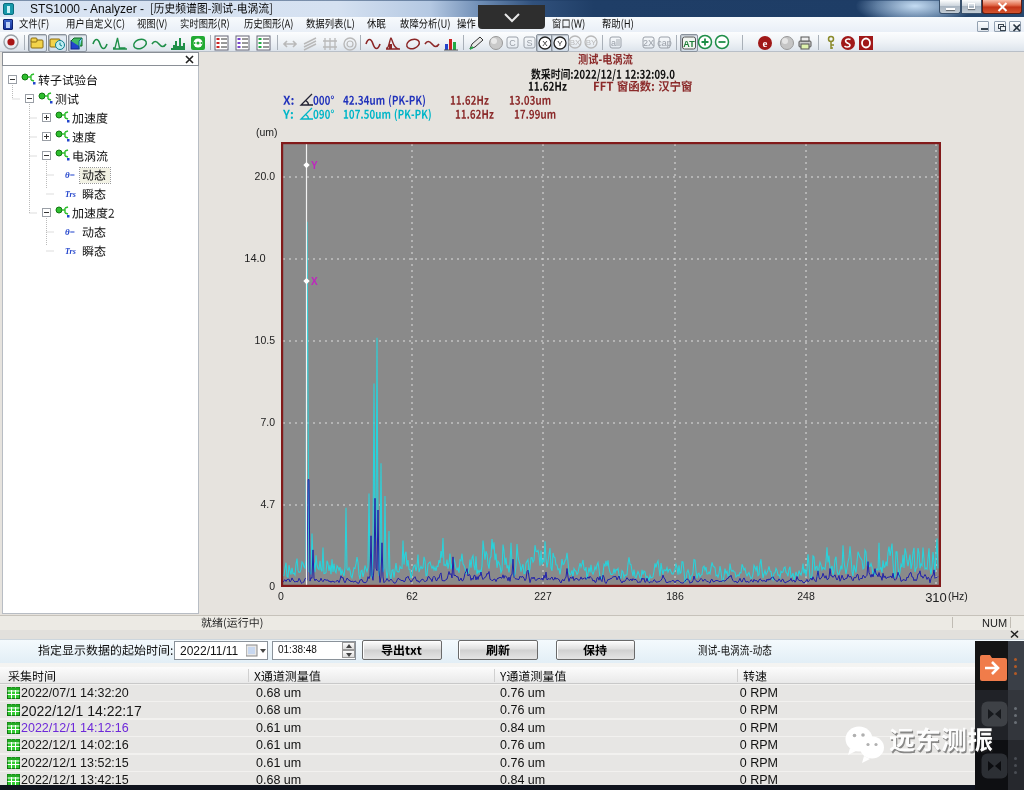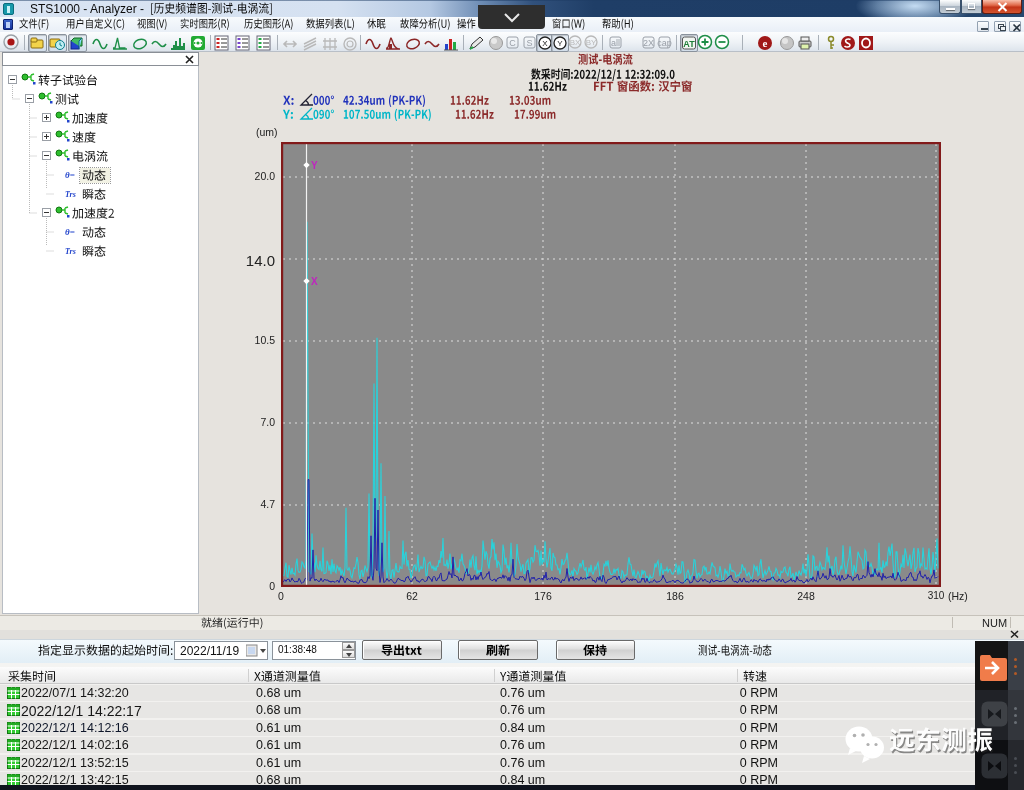--- a/index.html
+++ b/index.html
@@ -567,31 +567,31 @@
     </g>
   </svg>
 <svg class="abs" style="left:299px;top:93px" width="16" height="14">
     <path d="M13 1L2 12h12M6.5 7.5q3 1.5 3 4.5" stroke="#223" fill="none" stroke-width="1.3"></path>
   </svg>
 <svg class="abs" style="left:299px;top:107px" width="16" height="14">
     <path d="M13 1L2 12h12M6.5 7.5q3 1.5 3 4.5" stroke="#00b6c8" fill="none" stroke-width="1.3"></path>
   </svg>
 <div class="abs" style="left:256px;top:126px;font-size:10.5px;color:#222">(um)</div>
 <div class="abs" style="left:235px;top:170px;width:40px;text-align:right;font-size:10.5px;color:#222">20.0</div>
-<div class="abs" style="left:235px;top:252px;width:40px;text-align:right;font-size:15px;color:#222">14.0</div>
+<div class="abs" style="left:235px;top:252px;width:40px;text-align:center;font-size:11px;color:#222">14.0</div>
 <div class="abs" style="left:235px;top:334px;width:40px;text-align:right;font-size:10.5px;color:#222">10.5</div>
 <div class="abs" style="left:235px;top:416px;width:40px;text-align:right;font-size:10.5px;color:#222">7.0</div>
 <div class="abs" style="left:235px;top:498px;width:40px;text-align:right;font-size:10.5px;color:#222">4.7</div>
 <div class="abs" style="left:235px;top:580px;width:40px;text-align:right;font-size:10.5px;color:#222">0</div>
 <div class="abs" style="left:261px;top:590px;width:40px;text-align:center;font-size:10.5px;color:#222">0</div>
 <div class="abs" style="left:392px;top:590px;width:40px;text-align:center;font-size:10.5px;color:#222">62</div>
-<div class="abs" style="left:523px;top:590px;width:40px;text-align:center;font-size:10.5px;color:#222">176</div>
+<div class="abs" style="left:523px;top:590px;width:40px;text-align:center;font-size:10.5px;color:#222">227</div>
 <div class="abs" style="left:655px;top:590px;width:40px;text-align:center;font-size:10.5px;color:#222">186</div>
 <div class="abs" style="left:786px;top:590px;width:40px;text-align:center;font-size:10.5px;color:#222">248</div>
-<div class="abs" style="left:916px;top:590px;width:40px;text-align:center;font-size:10px;color:#222">310</div>
+<div class="abs" style="left:916px;top:590px;width:40px;text-align:center;font-size:13px;color:#222">310</div>
 <div class="abs" style="left:948px;top:590px;font-size:10.5px;color:#222">(Hz)</div>
 <svg class="abs" style="left:281px;top:142px" width="660" height="445">
     <rect x="0" y="0" width="660" height="445" fill="#8a8a8a"></rect>
     <line x1="2" y1="35" x2="658" y2="35" stroke="#dedede" stroke-width="1" stroke-dasharray="2,4"></line>
     <line x1="2" y1="117" x2="658" y2="117" stroke="#dedede" stroke-width="1" stroke-dasharray="2,4"></line>
     <line x1="2" y1="199" x2="658" y2="199" stroke="#dedede" stroke-width="1" stroke-dasharray="2,4"></line>
     <line x1="2" y1="281" x2="658" y2="281" stroke="#dedede" stroke-width="1" stroke-dasharray="2,4"></line>
     <line x1="2" y1="363" x2="658" y2="363" stroke="#dedede" stroke-width="1" stroke-dasharray="2,4"></line>
     <line x1="131" y1="2" x2="131" y2="443" stroke="#dedede" stroke-width="1" stroke-dasharray="2,4"></line>
     <line x1="262" y1="2" x2="262" y2="443" stroke="#dedede" stroke-width="1" stroke-dasharray="2,4"></line>
@@ -620,21 +620,21 @@
 <svg class="abs" style="left:1010px;top:630px" width="10" height="9">
     <path d="M1 1l7 6.5M8 1L1 7.5" stroke="#222" stroke-width="1.5"></path>
   </svg>
 <div class="abs" style="left:0;top:639px;width:1024px;height:24px;background:linear-gradient(#f4fafd,#e2eef6);border-top:1px solid #cdd6dd"></div>
 <svg style="position:absolute;left:38.0px;top:642.3px;overflow:visible" width="139" height="18">
     <g transform="translate(0,12.7) scale(0.1000,.1)">
       <path fill="#111" d="M100 -94C91 -90 76 -85 62 -82V-100H53V-66C53 -56 57 -53 71 -53C73 -53 96 -53 99 -53C110 -53 113 -57 115 -73C112 -74 108 -75 106 -76C106 -63 105 -61 98 -61C93 -61 75 -61 71 -61C63 -61 62 -62 62 -66V-75C77 -78 95 -82 107 -87ZM61 -16H101V-3H61ZM61 -23V-35H101V-23ZM53 -43V9H61V4H101V9H109V-43ZM22 -101V-77H5V-68H22V-42L4 -37L6 -28L22 -33V-1C22 1 21 1 20 1C18 1 13 1 8 1C9 4 10 7 11 9C19 10 23 9 27 8C30 6 31 4 31 -1V-36L47 -41L46 -49L31 -45V-68H45V-77H31V-101ZM147 -45C144 -24 138 -6 124 4C126 5 130 8 132 10C140 3 145 -6 150 -17C161 3 179 8 204 8H232C232 5 234 1 235 -1C229 -1 209 -1 204 -1C197 -1 191 -2 185 -3V-27H220V-35H185V-55H215V-64H145V-55H175V-5C165 -9 158 -16 153 -29C154 -34 155 -39 156 -44ZM171 -99C173 -96 175 -91 177 -87H130V-61H139V-79H221V-61H230V-87H187C186 -91 183 -97 180 -102ZM269 -68H331V-56H269ZM269 -88H331V-75H269ZM261 -95V-49H340V-95ZM338 -40C334 -32 327 -22 322 -15L329 -12C334 -18 341 -28 346 -36ZM255 -36C260 -28 266 -17 268 -11L276 -15C273 -21 267 -31 262 -39ZM309 -44V-5H291V-44H282V-5H245V4H355V-5H317V-44ZM388 -42C383 -29 374 -15 364 -7C366 -6 371 -3 372 -1C382 -11 391 -25 397 -40ZM442 -38C451 -27 460 -11 463 -1L472 -5C468 -15 459 -31 450 -42ZM378 -92V-83H462V-92ZM367 -63V-54H415V-2C415 0 415 0 412 0C410 0 402 0 394 0C396 3 397 7 397 9C408 9 415 9 419 8C424 6 425 4 425 -2V-54H473V-63ZM533 -99C531 -94 527 -87 524 -83L530 -80C533 -84 537 -90 541 -95ZM491 -95C494 -90 497 -84 498 -79L505 -82C504 -87 501 -93 497 -98ZM529 -31C526 -25 523 -20 518 -15C513 -17 509 -20 504 -22C506 -24 508 -28 510 -31ZM493 -18C499 -16 506 -13 512 -10C504 -4 495 -1 485 2C486 3 488 6 489 9C500 6 510 1 519 -6C523 -4 527 -1 529 1L535 -5C532 -7 529 -9 525 -11C531 -18 536 -27 539 -37L534 -39H533H513L516 -45L508 -46C507 -44 506 -41 505 -39H488V-31H501C498 -26 496 -22 493 -18ZM511 -101V-78H486V-71H508C502 -63 493 -56 485 -52C486 -51 489 -47 490 -45C497 -49 505 -56 511 -63V-48H519V-65C525 -61 532 -55 535 -52L540 -59C537 -61 527 -67 521 -71H544V-78H519V-101ZM555 -100C552 -79 547 -59 538 -46C540 -45 543 -42 545 -40C548 -45 550 -50 553 -56C555 -44 559 -33 563 -24C557 -12 547 -4 534 3C536 4 538 8 539 10C551 3 561 -5 568 -15C574 -5 581 3 591 9C592 6 595 3 597 1C587 -4 579 -13 573 -24C579 -36 583 -51 586 -69H594V-78H560C561 -84 563 -91 564 -99ZM577 -69C575 -55 572 -43 568 -33C563 -44 560 -56 558 -69ZM658 -29V10H666V5H703V9H711V-29H688V-43H715V-51H688V-64H711V-96H647V-59C647 -40 646 -14 634 4C636 5 640 8 641 9C651 -5 655 -26 656 -43H680V-29ZM656 -88H702V-72H656ZM656 -64H680V-51H656V-59ZM666 -3V-21H703V-3ZM620 -101V-77H605V-68H620V-42C614 -40 608 -38 603 -37L606 -28L620 -33V-2C620 0 619 0 618 0C617 1 612 1 607 0C608 3 609 7 609 9C617 9 621 9 624 7C627 6 628 3 628 -2V-36L642 -40L641 -48L628 -44V-68H642V-77H628V-101ZM786 -51C793 -42 801 -30 805 -23L812 -27C808 -35 800 -46 793 -55ZM749 -101C748 -95 746 -87 744 -81H730V6H739V-3H772V-81H752C754 -87 756 -93 759 -99ZM739 -73H764V-48H739ZM739 -11V-40H764V-11ZM792 -101C788 -85 781 -68 773 -57C775 -56 779 -54 781 -52C785 -58 789 -65 792 -74H823C821 -25 819 -7 816 -3C814 -1 813 -1 810 -1C808 -1 800 -1 792 -2C794 1 795 5 795 7C802 7 809 8 813 7C818 7 820 6 823 2C828 -4 830 -22 831 -77C831 -78 831 -82 831 -82H795C797 -87 799 -93 800 -99ZM852 -46C852 -25 850 -6 843 6C845 7 849 9 851 11C854 4 857 -4 858 -14C867 3 881 6 907 6H953C953 4 955 0 957 -2C949 -2 912 -2 906 -2C895 -2 886 -3 879 -6V-30H899V-38H879V-56H900V-64H877V-79H897V-87H877V-101H869V-87H849V-79H869V-64H846V-56H871V-10C866 -14 862 -20 860 -29C860 -35 860 -40 860 -46ZM906 -62V-23C906 -12 909 -10 920 -10C923 -10 939 -10 942 -10C952 -10 954 -14 955 -31C953 -32 949 -33 947 -35C947 -20 946 -18 941 -18C937 -18 924 -18 921 -18C915 -18 914 -19 914 -23V-54H940V-51H949V-95H905V-87H940V-62ZM1015 -39V10H1024V4H1060V9H1069V-39ZM1024 -4V-31H1060V-4ZM1011 -49C1015 -50 1020 -51 1065 -54C1066 -51 1068 -48 1069 -46L1076 -50C1073 -59 1064 -73 1056 -83L1049 -80C1053 -75 1057 -68 1061 -62L1022 -60C1030 -70 1038 -84 1045 -98L1035 -101C1029 -86 1019 -70 1016 -65C1013 -61 1011 -58 1008 -58C1010 -55 1011 -51 1011 -49ZM984 -68H998C996 -52 994 -39 990 -29C986 -32 981 -35 977 -38C980 -47 982 -57 984 -68ZM968 -35C974 -31 980 -26 986 -21C981 -10 973 -2 965 2C967 4 969 7 970 9C979 4 987 -4 993 -15C997 -10 1001 -6 1004 -3L1009 -10C1006 -14 1002 -18 996 -23C1002 -37 1005 -54 1007 -76H1001H1000H986C987 -84 989 -92 990 -100H981C981 -93 979 -85 978 -76H965V-68H976C974 -55 971 -44 968 -35ZM1137 -54C1143 -45 1151 -32 1155 -25L1163 -30C1159 -37 1151 -49 1144 -58ZM1119 -48V-21H1098V-48ZM1119 -56H1098V-83H1119ZM1090 -91V-3H1098V-13H1127V-91ZM1172 -100V-77H1133V-68H1172V-4C1172 -2 1171 -1 1168 -1C1166 0 1157 0 1147 -1C1149 2 1150 6 1151 8C1163 8 1170 8 1175 7C1179 5 1181 3 1181 -4V-68H1195V-77H1181V-100ZM1211 -74V10H1220V-74ZM1213 -95C1218 -90 1224 -82 1227 -77L1235 -82C1232 -87 1225 -94 1220 -99ZM1245 -35H1274V-19H1245ZM1245 -59H1274V-43H1245ZM1237 -66V-12H1283V-66ZM1242 -94V-86H1300V-1C1300 0 1300 1 1298 1C1297 1 1292 1 1287 1C1288 3 1289 7 1290 9C1297 9 1302 9 1305 8C1308 6 1310 4 1310 -1V-94ZM1337 -47C1341 -47 1345 -50 1345 -55C1345 -60 1341 -64 1337 -64C1332 -64 1329 -60 1329 -55C1329 -50 1332 -47 1337 -47ZM1337 2C1341 2 1345 -2 1345 -7C1345 -12 1341 -15 1337 -15C1332 -15 1329 -12 1329 -7C1329 -2 1332 2 1337 2Z"></path>
     </g>
   </svg>
 <div class="abs" style="left:174px;top:641px;width:94px;height:19px;background:#fff;border:1px solid #8a929a"></div>
-<div class="abs" style="left:180px;top:644px;font-size:12px;color:#111">2022/11/19</div>
+<div class="abs" style="left:180px;top:644px;font-size:12px;color:#111">2022/11/11</div>
 <svg class="abs" style="left:246px;top:644px" width="20" height="13">
     <rect x="0" y="1" width="11" height="11" fill="#e8e8e8" stroke="#888"></rect>
     <rect x="2" y="3" width="7" height="7" fill="#c8d8f0"></rect>
     <path d="M14 5l3 4 3-4z" fill="#444"></path>
   </svg>
 <div class="abs" style="left:272px;top:641px;width:84px;height:19px;background:#fff;border:1px solid #8a929a"></div>
 <div class="abs" style="left:278px;top:644px;font-size:10px;color:#111">01:38:48</div>
 <div class="abs" style="left:342px;top:642px;width:13px;height:8px;background:linear-gradient(#fbfbfb,#dcdcdc);border:1px solid #999"></div>
 <div class="abs" style="left:342px;top:650px;width:13px;height:8px;background:linear-gradient(#fbfbfb,#dcdcdc);border:1px solid #999"></div>
 <svg class="abs" style="left:345px;top:644px" width="8" height="14">
@@ -709,21 +709,21 @@
 <div class="abs" style="left:21px;top:703px;font-size:14px;color:#161616">2022/12/1 14:22:17</div>
 <div class="abs" style="left:256px;top:703px;font-size:12.5px;color:#111">0.68 um</div>
 <div class="abs" style="left:500px;top:703px;font-size:12.5px;color:#111">0.76 um</div>
 <div class="abs" style="left:700px;top:703px;width:78px;text-align:right;font-size:12.5px;color:#111">0 RPM</div>
 <div class="abs" style="left:0;top:720px;width:1024px;height:16.4px;background:#e7e6e4"></div>
 <svg class="abs" style="left:7px;top:721px" width="13" height="13">
     <rect x="0.5" y="1.5" width="12" height="11" fill="#33cc33" stroke="#117711"></rect>
     <path d="M.5 5h12M4.5 1.5v11M8.5 1.5v11M.5 8.5h12" stroke="#fff" stroke-width="1"></path>
     <rect x="0.5" y="1.5" width="12" height="2.5" fill="#22aa22"></rect>
   </svg>
-<div class="abs" style="left:21px;top:721px;font-size:12.5px;color:#0f172a">2022/12/1 14:12:16</div>
+<div class="abs" style="left:21px;top:721px;font-size:12.5px;color:#6d28d9">2022/12/1 14:12:16</div>
 <div class="abs" style="left:256px;top:721px;font-size:12.5px;color:#111">0.61 um</div>
 <div class="abs" style="left:500px;top:721px;font-size:12.5px;color:#111">0.84 um</div>
 <div class="abs" style="left:700px;top:721px;width:78px;text-align:right;font-size:12.5px;color:#111">0 RPM</div>
 <div class="abs" style="left:0;top:737px;width:1024px;height:16.4px;background:#e7e6e4"></div>
 <svg class="abs" style="left:7px;top:738px" width="13" height="13">
     <rect x="0.5" y="1.5" width="12" height="11" fill="#33cc33" stroke="#117711"></rect>
     <path d="M.5 5h12M4.5 1.5v11M8.5 1.5v11M.5 8.5h12" stroke="#fff" stroke-width="1"></path>
     <rect x="0.5" y="1.5" width="12" height="2.5" fill="#22aa22"></rect>
   </svg>
 <div class="abs" style="left:21px;top:738px;font-size:12.5px;color:#161616">2022/12/1 14:02:16</div>

